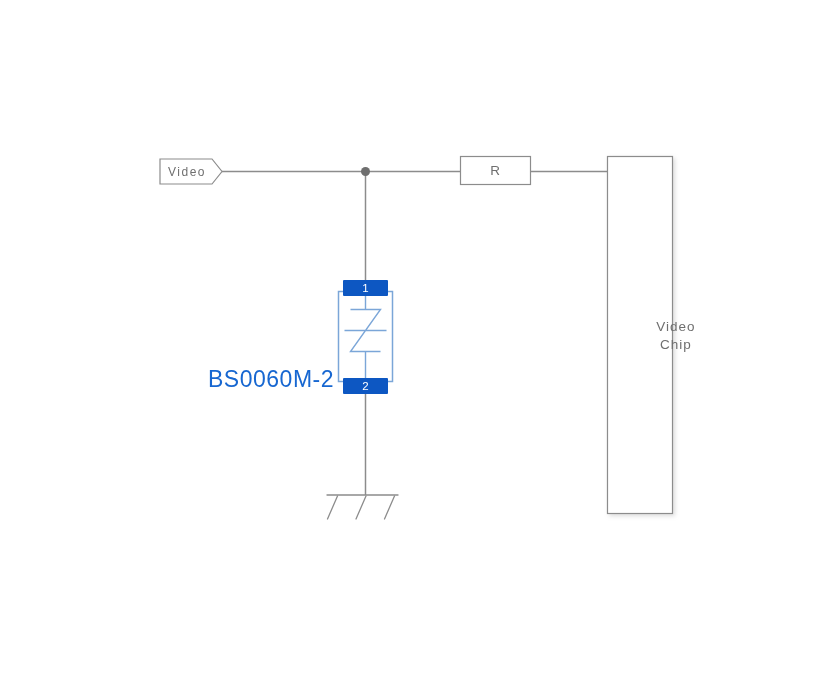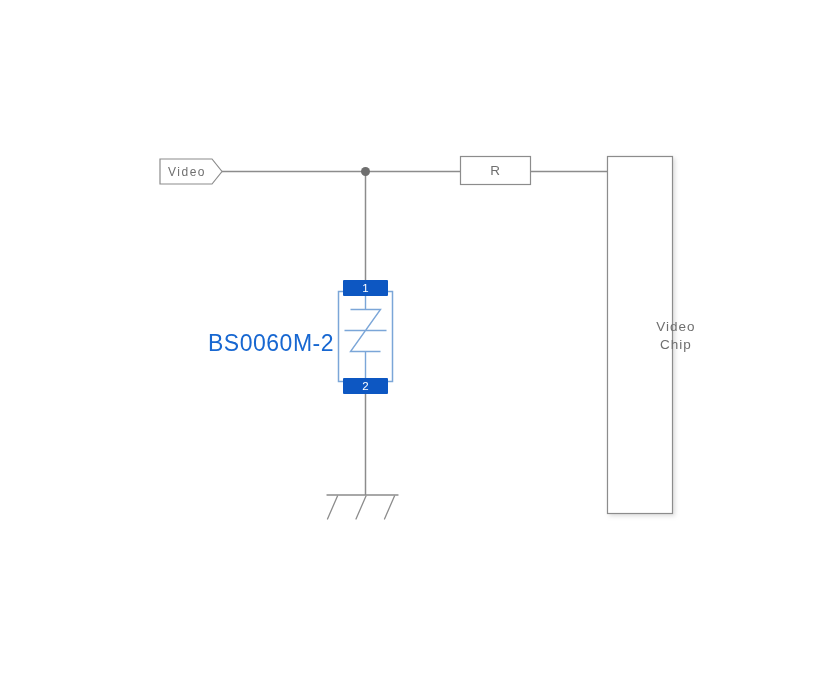--- a/index.html
+++ b/index.html
@@ -98,19 +98,19 @@
       <path class="tvs-glyph" d="M365.5 296 L365.5 309.5 M350.5 309.5 L380.5 309.5 L350.5 351.5 L380.5 351.5 M344.5 330.5 L386.5 330.5 M365.5 351.5 L365.5 378" data-bind-attr="stroke:colors.symbol_light_blue" stroke="#7ba6d8"></path>
     </g>
   </svg>
 
   <div class="label net-label" data-bind="diagram.net_label" style="color: rgb(111, 111, 111);">Video</div>
 
   <div class="label r-label" data-bind="diagram.resistor.label" style="color: rgb(111, 111, 111);">R</div>
 
   <div class="label chip-label" data-bind="diagram.video_chip.label" style="color: rgb(111, 111, 111);">Video Chip</div>
 
-  <div class="label part-label" data-bind="diagram.protection_device.part_number" style="color: rgb(23, 103, 209);">BS0060M-2</div>
+  <div class="label part-label" data-bind="diagram.protection_device.part_number" style="color: rgb(23, 103, 209); margin-top: 36px;">BS0060M-2</div>
 
   <div class="pad pad-1" data-bind="diagram.protection_device.pin_top" style="background-color: rgb(13, 87, 194);">1</div>
 
   <div class="pad pad-2" data-bind="diagram.protection_device.pin_bottom" style="background-color: rgb(13, 87, 194);">2</div>
 
 </div>
 
 </body></html>

